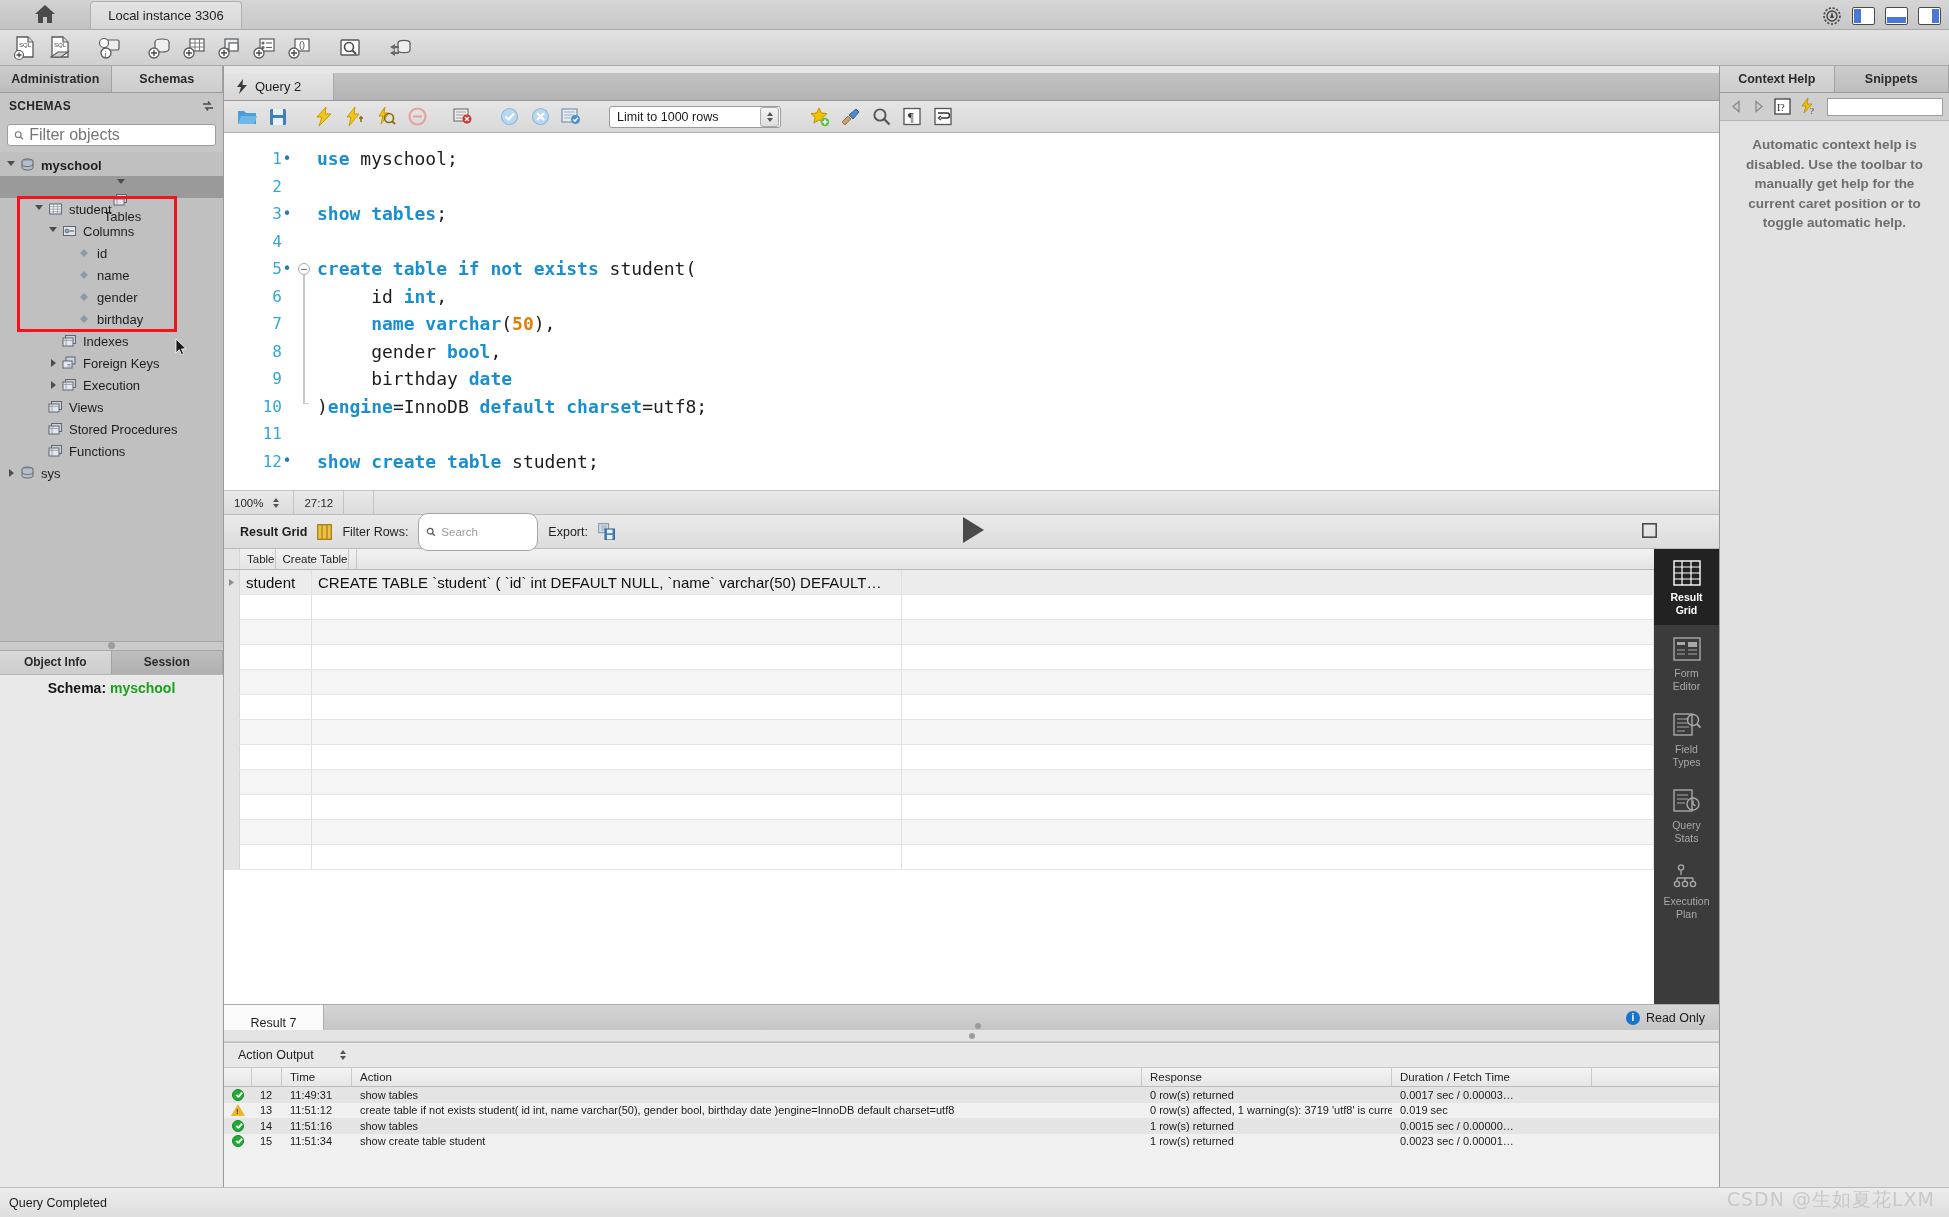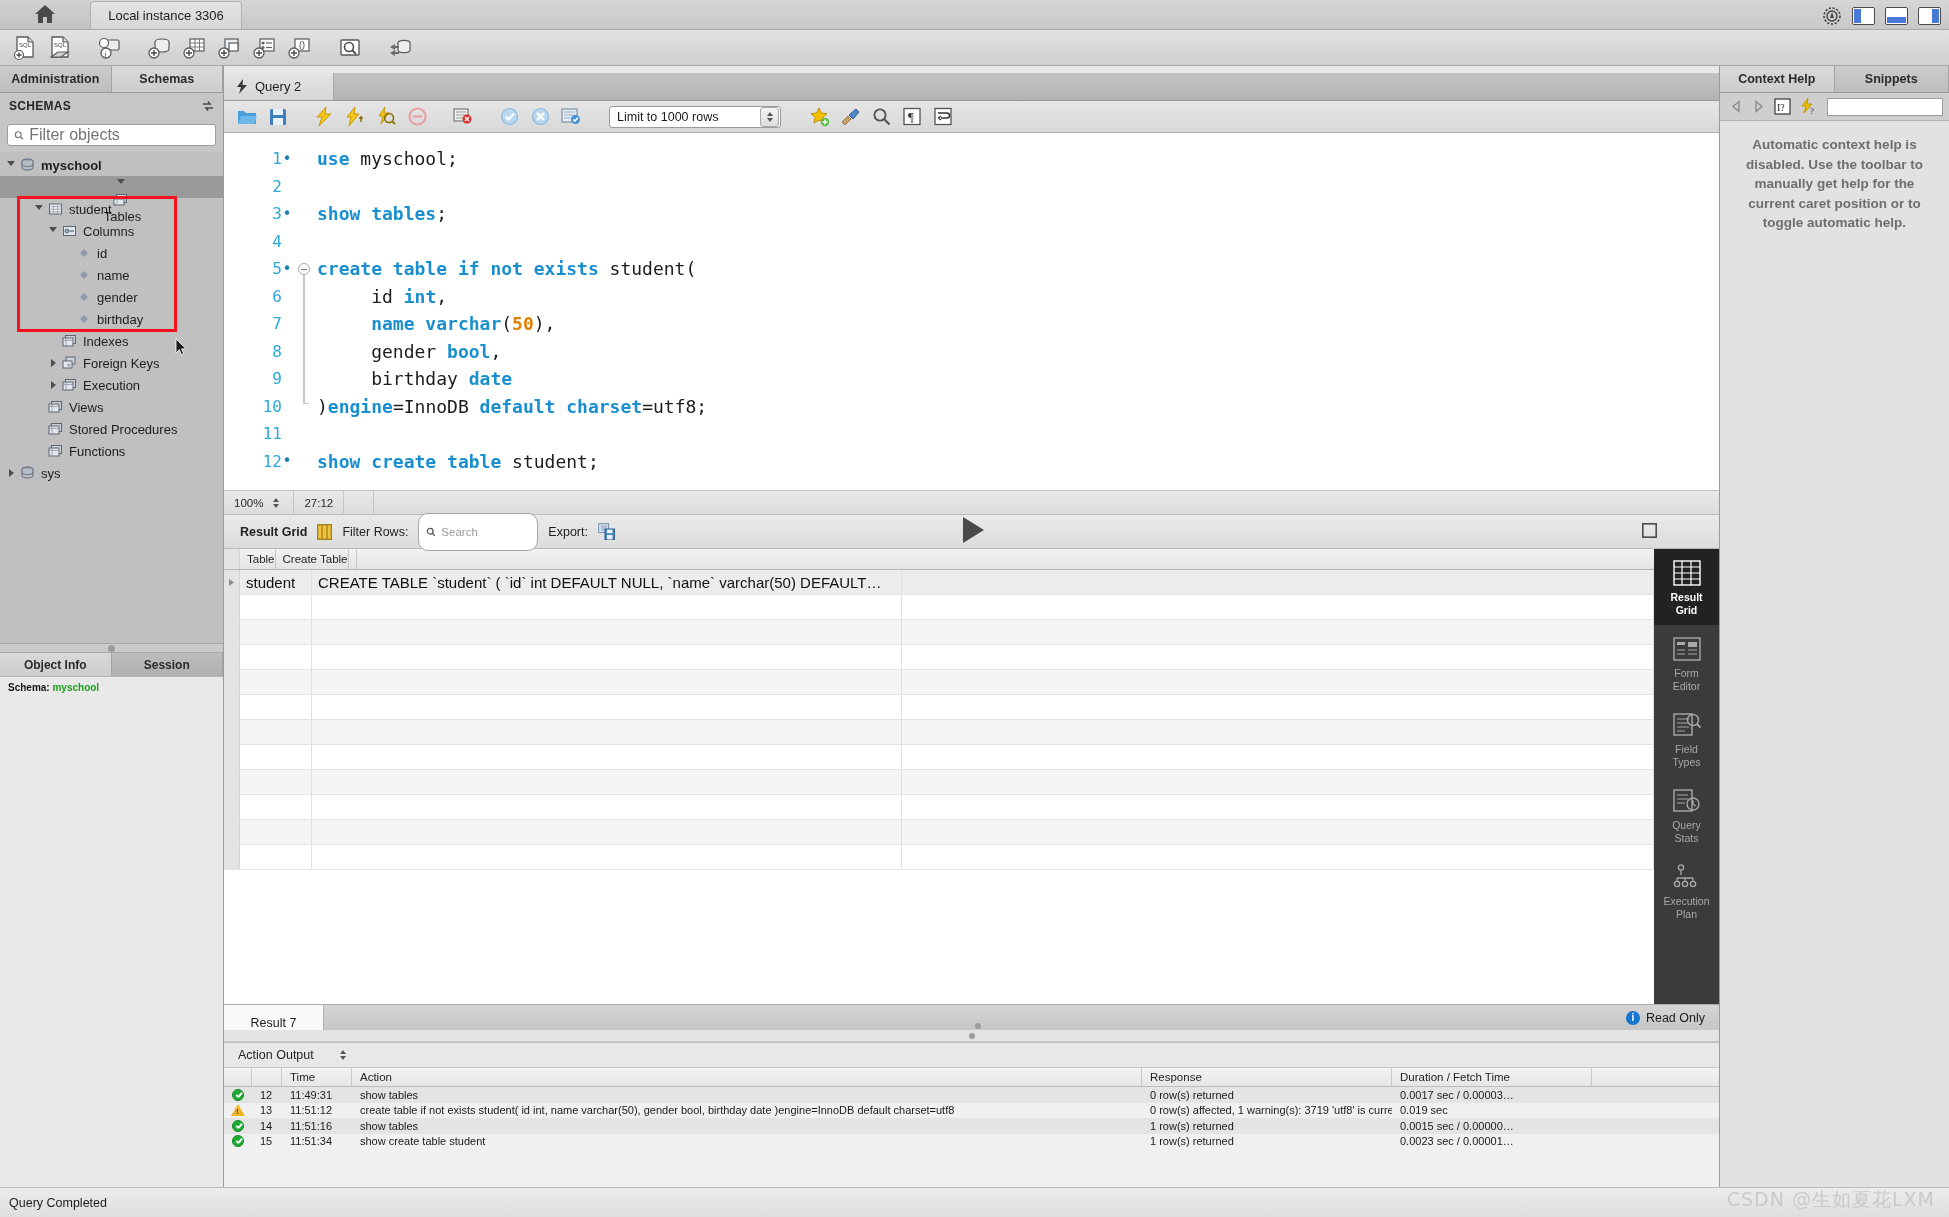--- a/index.html
+++ b/index.html
@@ -69,21 +69,21 @@
   .redbox { position:absolute; border:3px solid #f5121d; pointer-events:none; }
   .cursor-arrow { position:absolute; }
 
   .side-foot-grip { height:9px; background:#cacaca; border-top:1px solid #a6a6a6; display:flex;
     align-items:center; justify-content:center; }
   .grip-dot { width:7px;height:7px;border-radius:50%;background:#9c9c9c; }
   .side-btm-tabs { height:24px; display:flex; }
   .sb-tab { flex:1; display:flex; align-items:center; justify-content:center; font-size:12px; font-weight:bold;
     color:#2b2b2b; background:linear-gradient(#bdbdbd,#b0b0b0); border-right:1px solid #a3a3a3; border-top:1px solid #a8a8a8;}
   .sb-tab.active { background:linear-gradient(#d9d9d9,#cdcdcd); }
-  .obj-info { flex:0 0 auto; background:#e9e9e9; padding:5px 8px; font-size:10px; border-top:1px solid #b5b5b5; }
+  .obj-info { flex:0 0 auto; background:#e9e9e9; padding:5px 8px; font-size:14px; border-top:1px solid #b5b5b5;text-align:center; }
   .obj-info b { font-weight:bold; color:#141414; }
   .obj-info .green { color:#19a219; font-weight:bold; }
   .obj-fill { flex:1; background:#e9e9e9; }
 
   
   .center { flex:1; display:flex; flex-direction:column; min-width:0; background:#e8e8e8; }
   .qtabs { height:27px; display:flex; background:#b5b5b5; border-bottom:1px solid #9a9a9a; align-items:flex-end;margin-top:8px; }
   .qtab { height:27px; min-width:110px; padding:0 16px 0 12px; display:flex; align-items:center; gap:7px;
     background:linear-gradient(#e4e4e4,#d6d6d6); font-size:13px; color:#1d1d1d; border-right:1px solid #a9a9a9; }
   .qtabs-rest { flex:1; background:linear-gradient(#c2c2c2,#b4b4b4); height:27px; }

